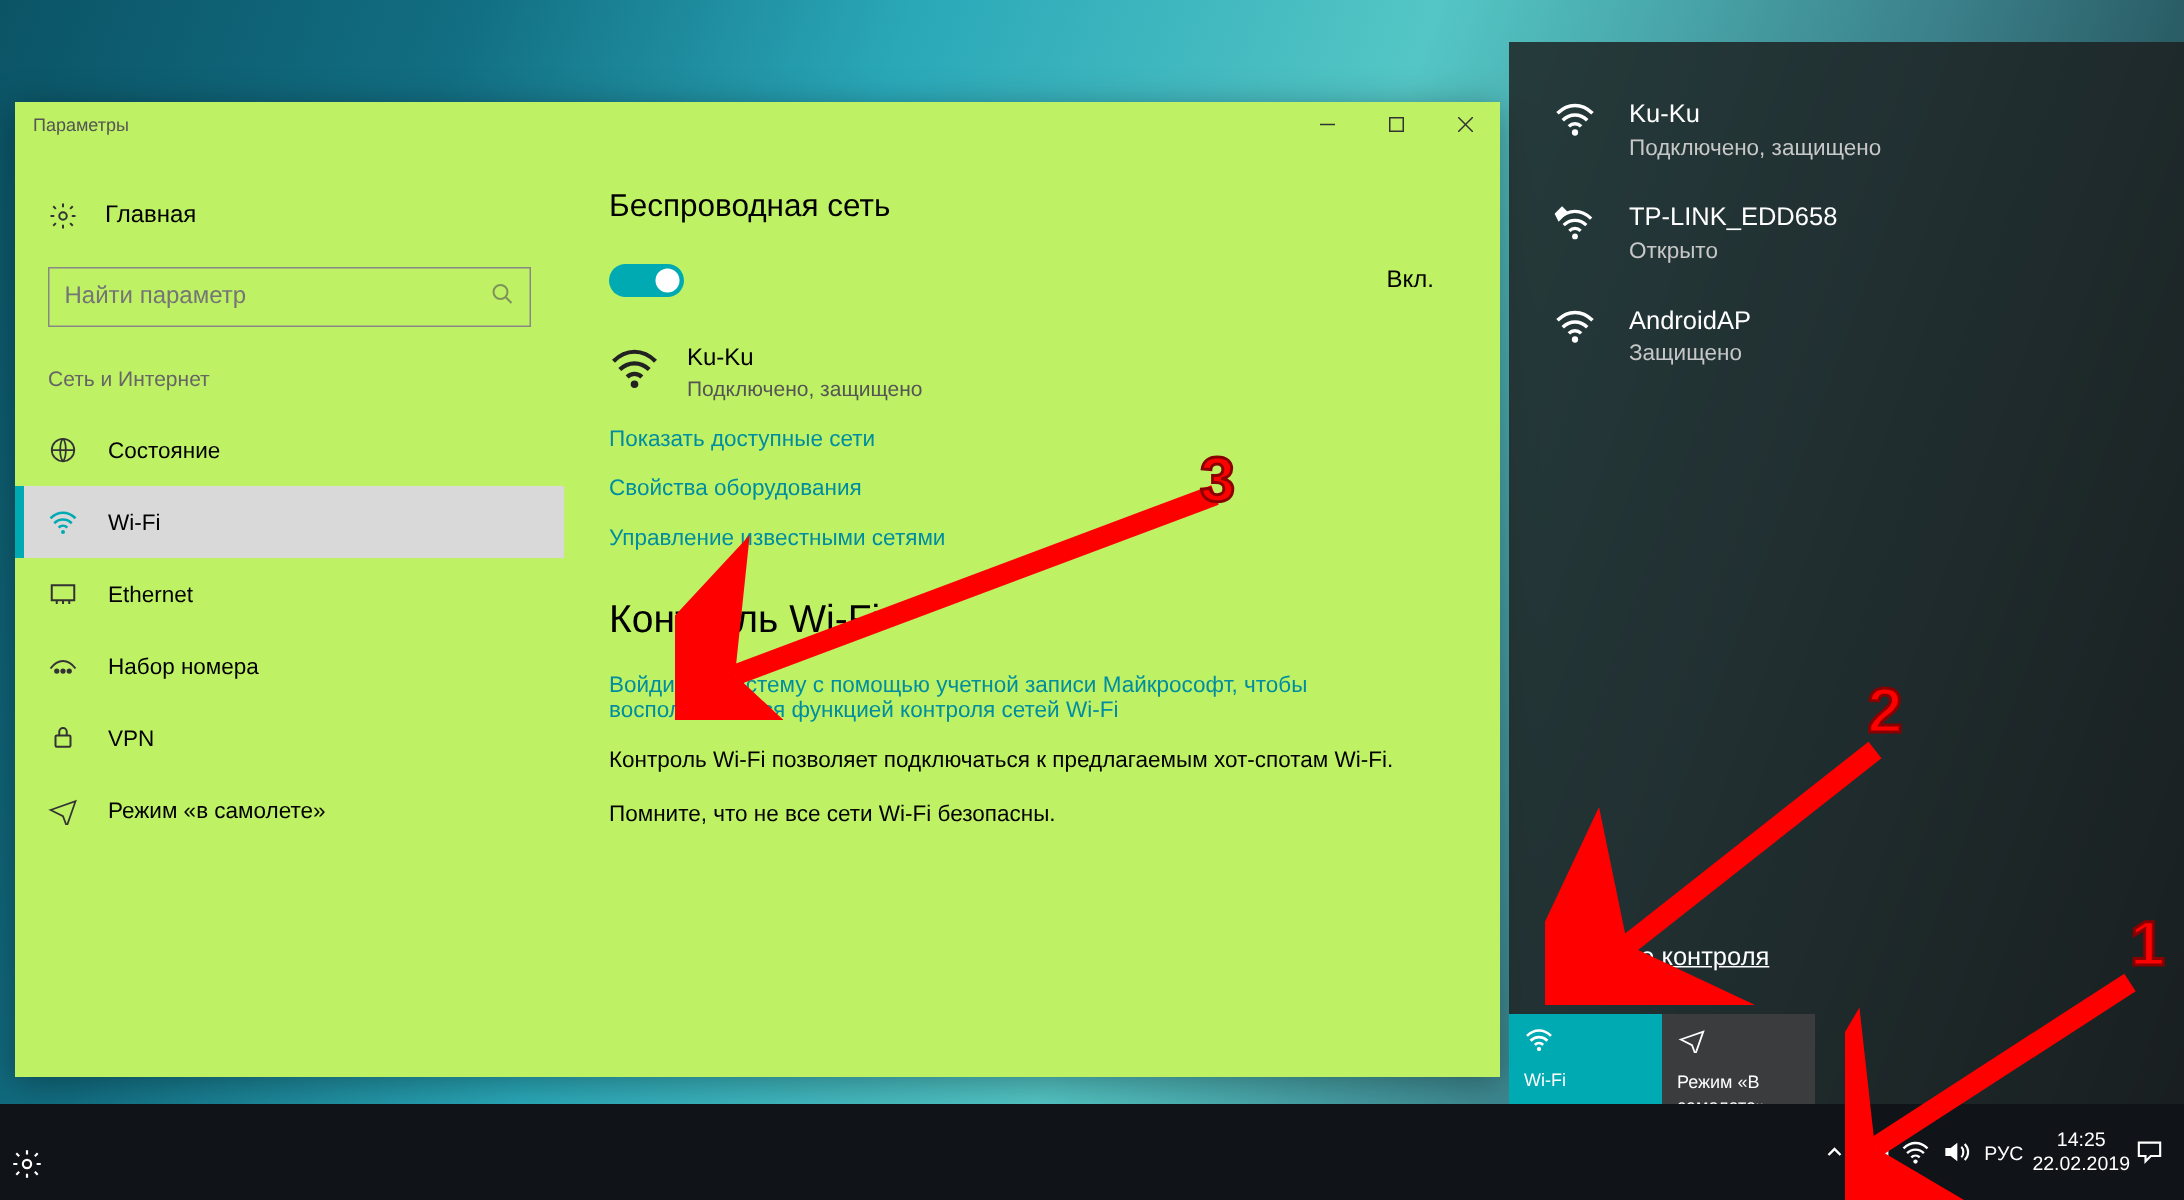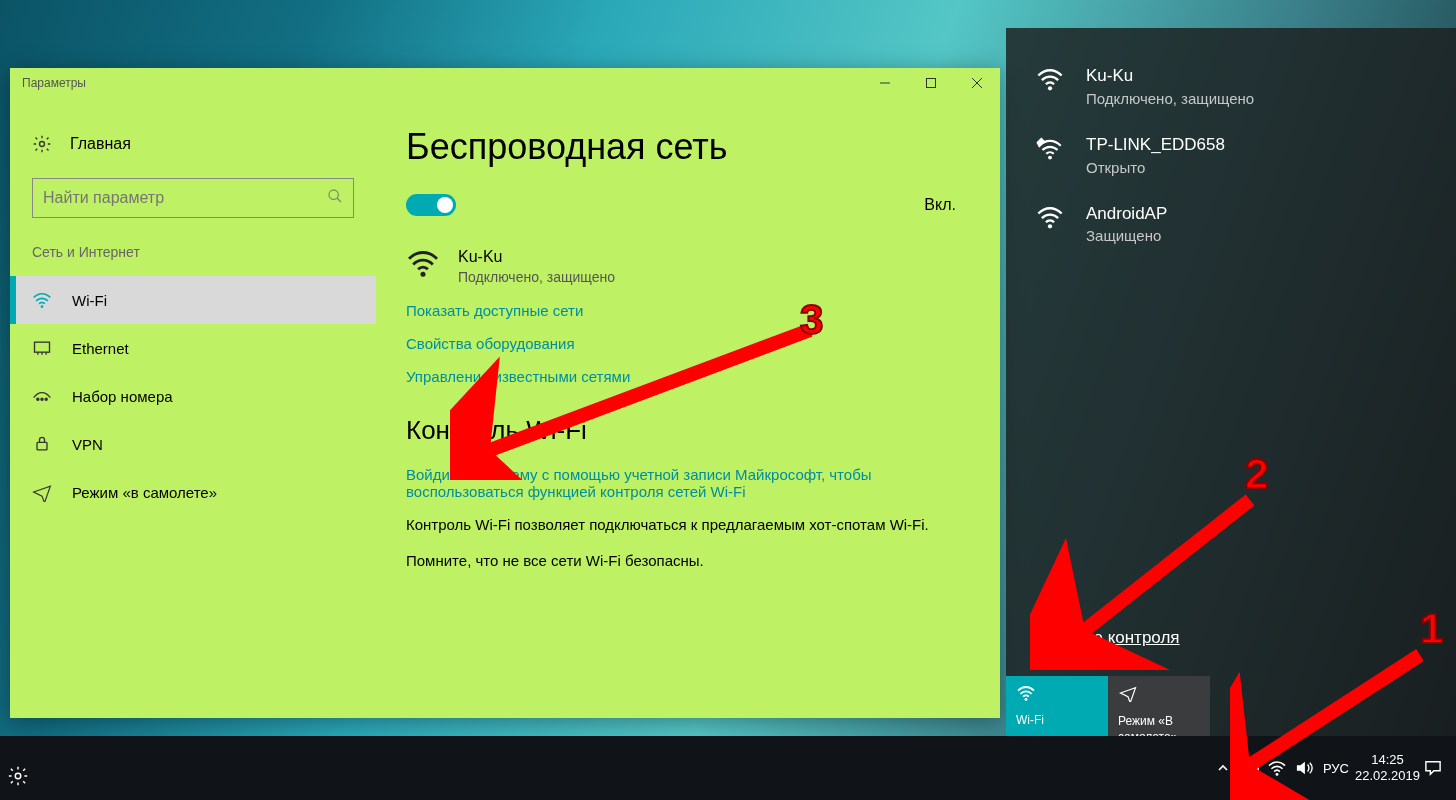--- a/index.html
+++ b/index.html
@@ -22,21 +22,21 @@
   .search-box { margin:0 22px 26px 22px; border:1px solid #888; height:40px; display:flex; align-items:center;
                 padding:0 10px; justify-content:flex-end;gap:39px;}
   .search-box input { border:none; outline:none; font-size:16px; width:90%; background:transparent;}
   .sub-head { color:#666; font-size:14px; padding:0 22px 16px 22px;}
   .nav-item { display:flex; align-items:center; gap:20px; height:48px; padding:0 22px; font-size:15px;}
   .nav-item .ic { width:20px; display:flex; justify-content:center;}
   .nav-item.selected { background:#d9d9d9; position:relative;}
   .nav-item.selected::before { content:""; position:absolute; left:0; top:0; bottom:0; width:6px; background:#00aab3;}
 
   .content { flex:1; padding:28px 44px 24px 30px; overflow:hidden;}
-  h1 { font-weight:400; font-size:36px; margin-bottom:26px; }
+  h1 { font-weight:400; font-size:21px; margin-bottom:26px; }
   h2 { font-weight:400; font-size:26px; margin:30px 0 20px 0;}
   .toggle-row { display:flex; align-items:center; gap:4px; margin-bottom:30px;justify-content:space-between;}
   .toggle { width:50px; height:22px; border-radius:11px; background:#00aab3; position:relative;}
   .toggle::after{ content:""; position:absolute; right:3px; top:3px; width:16px; height:16px; border-radius:50%; background:#fff;}
   .toggle-label { font-size:16px;}
   .cur-net { display:flex; align-items:center; gap:18px; margin-bottom:4px;}
   .cur-net .wifi-ic{ font-size:28px;}
   .cur-net-texts { line-height:1.35;}
   .cur-net-name { font-size:16px;}
   .cur-net-status { font-size:14px; color:#555;}
@@ -117,20 +117,29 @@
         <span class="search-ic">
           <svg width="16" height="16" viewBox="0 0 24 24" fill="none" stroke="#555" stroke-width="2">
             <circle cx="10" cy="10" r="7"></circle>
               <line x1="21" y1="21" x2="15" y2="15"></line>
           </svg>
         </span>
       </div>
 
       <div class="sub-head">Сеть и Интернет</div>
 
+      <div class="nav-item">
+        <span class="ic">
+          <svg width="20" height="20" viewBox="0 0 24 24" fill="none" stroke="#333" stroke-width="1.4">
+              <circle cx="12" cy="12" r="9"></circle>
+              <path d="M3 12h18M12 3c3 3 3 15 0 18M12 3c-3 3-3 15 0 18"></path>
+            </svg>
+        </span>
+        <span>Состояние</span>
+      </div>
 
       <div class="nav-item selected">
         <span class="ic">
           <svg width="22" height="20" viewBox="0 0 24 20" fill="none" stroke="#00aab3" stroke-width="2">
               <path d="M2 7c6-6 14-6 20 0M5 11c4-4 10-4 14 0M8.5 14.5c2-2 5-2 7 0"></path>
               <circle cx="12" cy="18" r="1.6" fill="#00aab3" stroke="none"></circle>
             </svg>
         </span>
         <span>Wi-Fi</span>
       </div>

